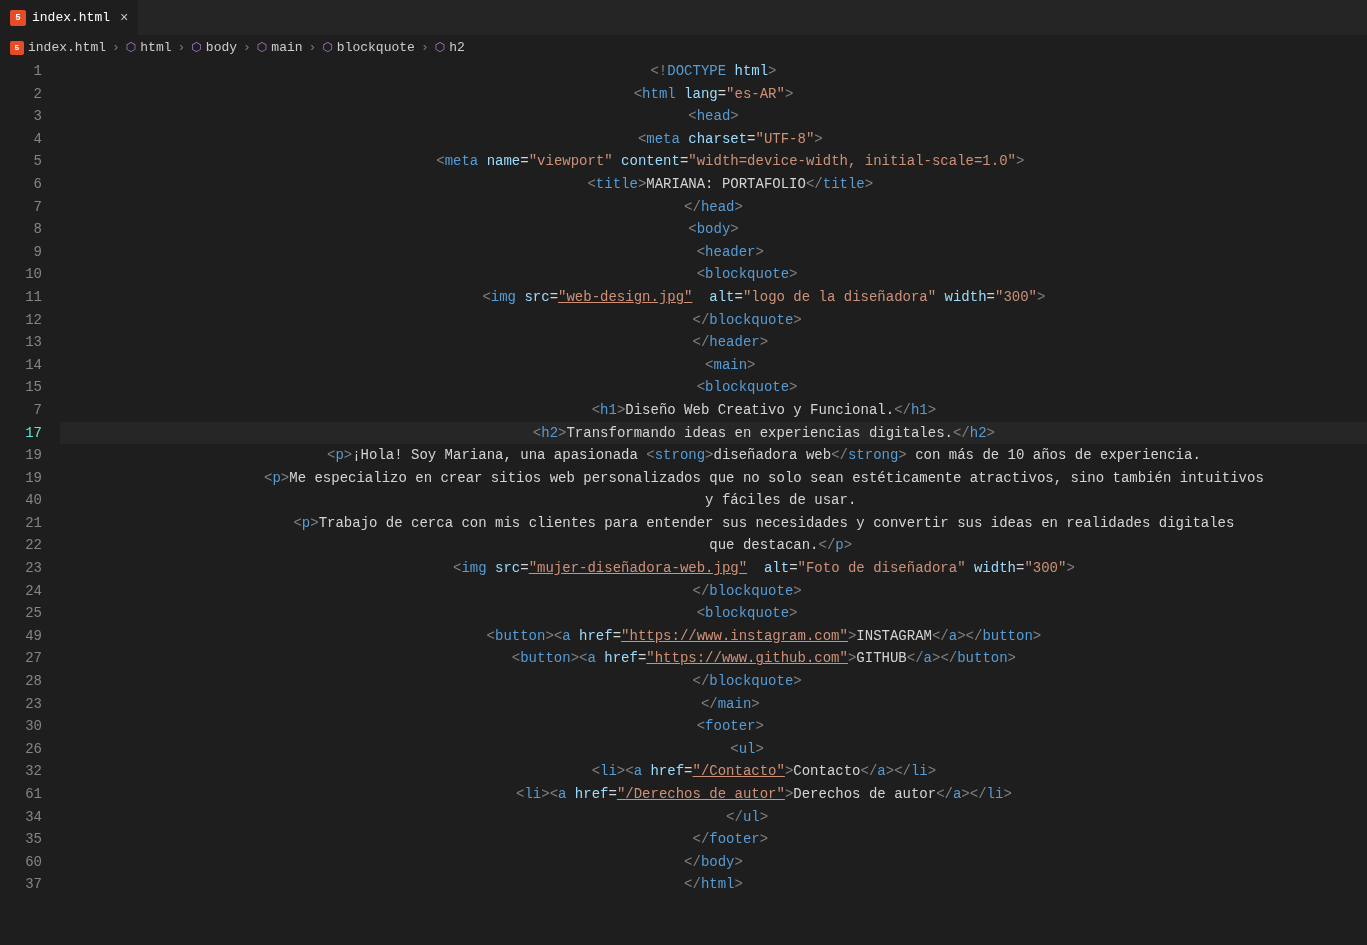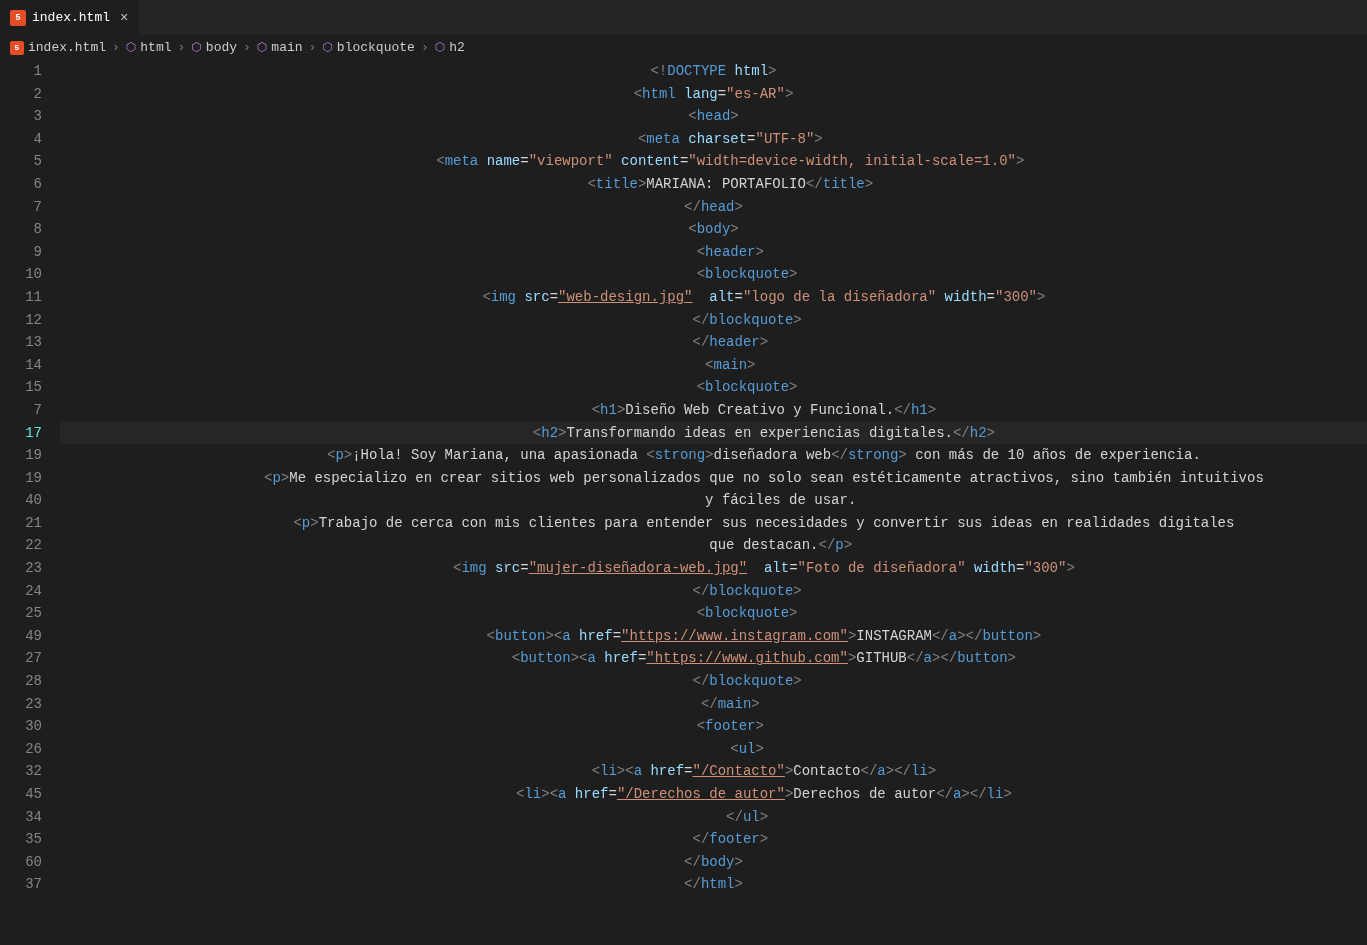--- a/index.html
+++ b/index.html
@@ -138,20 +138,20 @@
       <div>23</div>
       <div>24</div>
       <div>25</div>
       <div>49</div>
       <div>27</div>
       <div>28</div>
       <div>23</div>
       <div>30</div>
       <div>26</div>
       <div>32</div>
-      <div>45</div>
+      <div>61</div>
       <div>34</div>
       <div>35</div>
       <div>60</div>
       <div>37</div>
     </div>
   <div class="code" id="code"><span class="line"><span class="g">&lt;!</span><span class="t">DOCTYPE</span> <span class="a">html</span><span class="g">&gt;</span></span><span class="line"><span class="g">&lt;</span><span class="t">html</span> <span class="a">lang</span><span class="p">=</span><span class="s">"es-AR"</span><span class="g">&gt;</span></span><span class="line"><span class="g">&lt;</span><span class="t">head</span><span class="g">&gt;</span></span><span class="line">    <span class="g">&lt;</span><span class="t">meta</span> <span class="a">charset</span><span class="p">=</span><span class="s">"UTF-8"</span><span class="g">&gt;</span></span><span class="line">    <span class="g">&lt;</span><span class="t">meta</span> <span class="a">name</span><span class="p">=</span><span class="s">"viewport"</span> <span class="a">content</span><span class="p">=</span><span class="s">"width=device-width, initial-scale=1.0"</span><span class="g">&gt;</span></span><span class="line">    <span class="g">&lt;</span><span class="t">title</span><span class="g">&gt;</span><span class="p">MARIANA: PORTAFOLIO</span><span class="g">&lt;/</span><span class="t">title</span><span class="g">&gt;</span></span><span class="line"><span class="g">&lt;/</span><span class="t">head</span><span class="g">&gt;</span></span><span class="line"><span class="g">&lt;</span><span class="t">body</span><span class="g">&gt;</span></span><span class="line">    <span class="g">&lt;</span><span class="t">header</span><span class="g">&gt;</span></span><span class="line">        <span class="g">&lt;</span><span class="t">blockquote</span><span class="g">&gt;</span></span><span class="line">            <span class="g">&lt;</span><span class="t">img</span> <span class="a">src</span><span class="p">=</span><span class="su">"web-design.jpg"</span>  <span class="a">alt</span><span class="p">=</span><span class="s">"logo de la diseñadora"</span> <span class="a">width</span><span class="p">=</span><span class="s">"300"</span><span class="g">&gt;</span></span><span class="line">        <span class="g">&lt;/</span><span class="t">blockquote</span><span class="g">&gt;</span></span><span class="line">    <span class="g">&lt;/</span><span class="t">header</span><span class="g">&gt;</span></span><span class="line">    <span class="g">&lt;</span><span class="t">main</span><span class="g">&gt;</span></span><span class="line">        <span class="g">&lt;</span><span class="t">blockquote</span><span class="g">&gt;</span></span><span class="line">            <span class="g">&lt;</span><span class="t">h1</span><span class="g">&gt;</span><span class="p">Diseño Web Creativo y Funcional.</span><span class="g">&lt;/</span><span class="t">h1</span><span class="g">&gt;</span></span><span class="line active">            <span class="g">&lt;</span><span class="t">h2</span><span class="g">&gt;</span><span class="p">Transformando ideas en experiencias digitales.</span><span class="g">&lt;/</span><span class="t">h2</span><span class="g">&gt;</span></span><span class="line">            <span class="g">&lt;</span><span class="t">p</span><span class="g">&gt;</span><span class="p">¡Hola! Soy Mariana, una apasionada </span><span class="g">&lt;</span><span class="t">strong</span><span class="g">&gt;</span><span class="p">diseñadora web</span><span class="g">&lt;/</span><span class="t">strong</span><span class="g">&gt;</span><span class="p"> con más de 10 años de experiencia.</span></span><span class="line">            <span class="g">&lt;</span><span class="t">p</span><span class="g">&gt;</span><span class="p">Me especializo en crear sitios web personalizados que no solo sean estéticamente atractivos, sino también intuitivos</span></span><span class="line">                <span class="p">y fáciles de usar.</span></span><span class="line">            <span class="g">&lt;</span><span class="t">p</span><span class="g">&gt;</span><span class="p">Trabajo de cerca con mis clientes para entender sus necesidades y convertir sus ideas en realidades digitales</span></span><span class="line">                <span class="p">que destacan.</span><span class="g">&lt;/</span><span class="t">p</span><span class="g">&gt;</span></span><span class="line">            <span class="g">&lt;</span><span class="t">img</span> <span class="a">src</span><span class="p">=</span><span class="su">"mujer-diseñadora-web.jpg"</span>  <span class="a">alt</span><span class="p">=</span><span class="s">"Foto de diseñadora"</span> <span class="a">width</span><span class="p">=</span><span class="s">"300"</span><span class="g">&gt;</span></span><span class="line">        <span class="g">&lt;/</span><span class="t">blockquote</span><span class="g">&gt;</span></span><span class="line">        <span class="g">&lt;</span><span class="t">blockquote</span><span class="g">&gt;</span></span><span class="line">            <span class="g">&lt;</span><span class="t">button</span><span class="g">&gt;</span><span class="g">&lt;</span><span class="t">a</span> <span class="a">href</span><span class="p">=</span><span class="su">"https://www.instagram.com"</span><span class="g">&gt;</span><span class="p">INSTAGRAM</span><span class="g">&lt;/</span><span class="t">a</span><span class="g">&gt;</span><span class="g">&lt;/</span><span class="t">button</span><span class="g">&gt;</span></span><span class="line">            <span class="g">&lt;</span><span class="t">button</span><span class="g">&gt;</span><span class="g">&lt;</span><span class="t">a</span> <span class="a">href</span><span class="p">=</span><span class="su">"https://www.github.com"</span><span class="g">&gt;</span><span class="p">GITHUB</span><span class="g">&lt;/</span><span class="t">a</span><span class="g">&gt;</span><span class="g">&lt;/</span><span class="t">button</span><span class="g">&gt;</span></span><span class="line">        <span class="g">&lt;/</span><span class="t">blockquote</span><span class="g">&gt;</span></span><span class="line">    <span class="g">&lt;/</span><span class="t">main</span><span class="g">&gt;</span></span><span class="line">    <span class="g">&lt;</span><span class="t">footer</span><span class="g">&gt;</span></span><span class="line">        <span class="g">&lt;</span><span class="t">ul</span><span class="g">&gt;</span></span><span class="line">            <span class="g">&lt;</span><span class="t">li</span><span class="g">&gt;</span><span class="g">&lt;</span><span class="t">a</span> <span class="a">href</span><span class="p">=</span><span class="su">"/Contacto"</span><span class="g">&gt;</span><span class="p">Contacto</span><span class="g">&lt;/</span><span class="t">a</span><span class="g">&gt;</span><span class="g">&lt;/</span><span class="t">li</span><span class="g">&gt;</span></span><span class="line">            <span class="g">&lt;</span><span class="t">li</span><span class="g">&gt;</span><span class="g">&lt;</span><span class="t">a</span> <span class="a">href</span><span class="p">=</span><span class="su">"/Derechos de autor"</span><span class="g">&gt;</span><span class="p">Derechos de autor</span><span class="g">&lt;/</span><span class="t">a</span><span class="g">&gt;</span><span class="g">&lt;/</span><span class="t">li</span><span class="g">&gt;</span></span><span class="line">        <span class="g">&lt;/</span><span class="t">ul</span><span class="g">&gt;</span></span><span class="line">    <span class="g">&lt;/</span><span class="t">footer</span><span class="g">&gt;</span></span><span class="line"><span class="g">&lt;/</span><span class="t">body</span><span class="g">&gt;</span></span><span class="line"><span class="g">&lt;/</span><span class="t">html</span><span class="g">&gt;</span></span></div>
 </div>
 
 </body></html>

